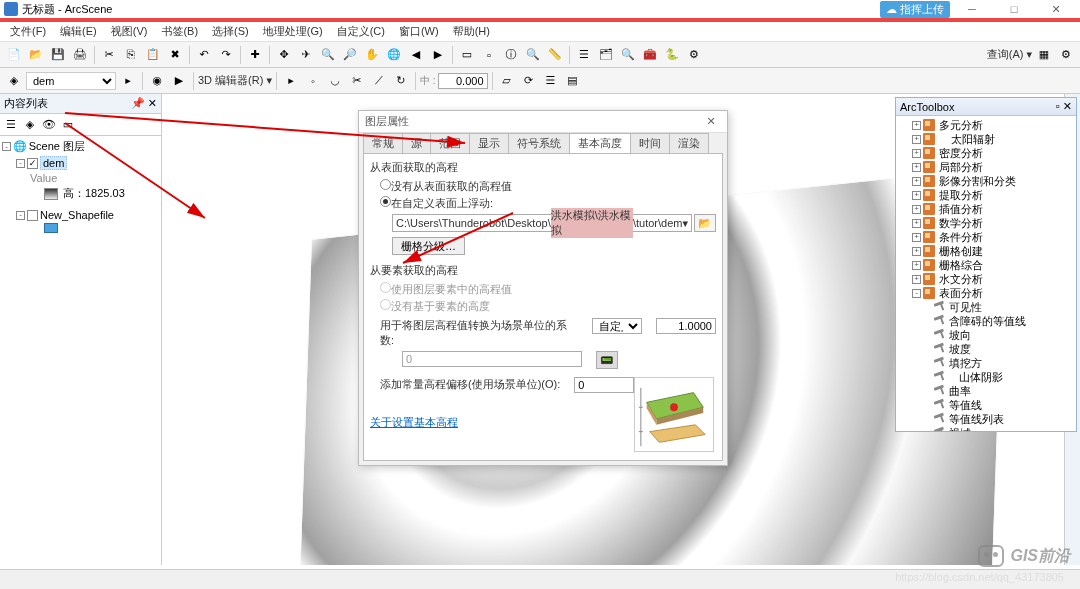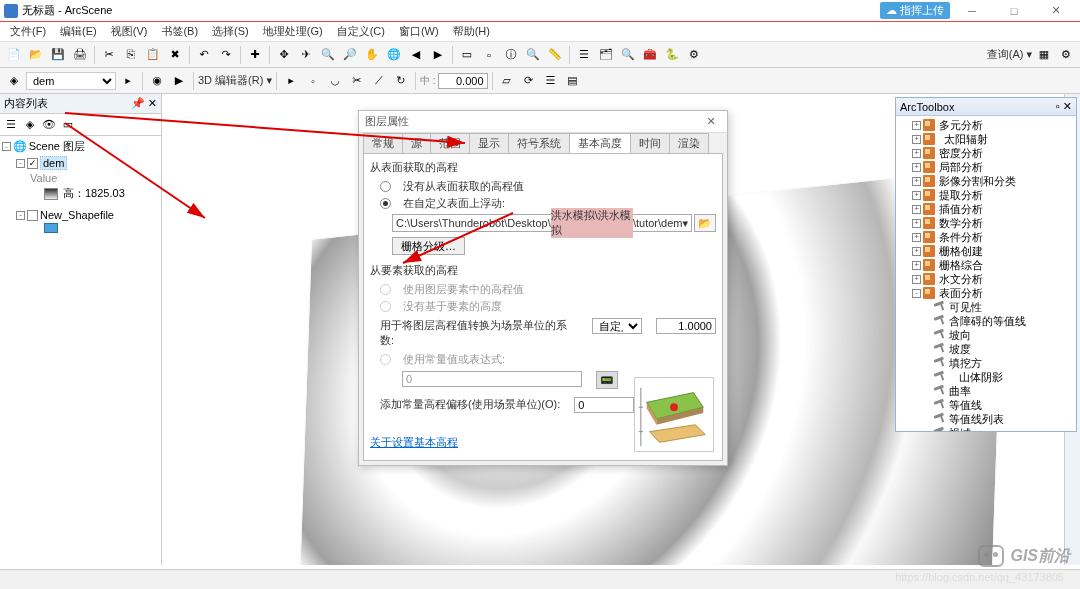--- a/index.html
+++ b/index.html
@@ -1,17 +1,17 @@
 <!DOCTYPE html>
 <html><head>
 <meta charset="utf-8">
 <style>
 *{margin:0;padding:0;box-sizing:border-box;font-family:"Microsoft YaHei",SimSun,Arial,sans-serif;font-size:11px}
 body{background:#fff;width:1080px;height:589px;overflow:hidden;position:relative}
-.titlebar{height:22px;background:#fff;border-bottom:1px solid #ef4444;display:flex;align-items:center;padding:0 4px;justify-content:space-between}
+.titlebar{height:22px;background:#fff;border-bottom:4px solid #ef4444;display:flex;align-items:center;padding:0 4px;justify-content:space-between}
 .titlebar-left{display:flex;align-items:center;gap:4px}
 .titlebar-right{display:flex;align-items:center;gap:2px}
 .app-icon{width:14px;height:14px;background:#3a7bc8;border-radius:2px;display:inline-block}
 .win-btn{width:40px;height:20px;display:flex;align-items:center;justify-content:center;color:#666}
 .menubar{height:20px;display:flex;align-items:center;padding:0 4px;gap:2px;border-bottom:1px solid #e0e0e0}
 .menu-item{padding:2px 6px;color:#333}
 .toolbar{height:26px;border-bottom:1px solid #ccc;display:flex;align-items:center;padding:0 4px;gap:2px;background:#f5f5f5}
 .tb-btn{width:20px;height:20px;display:inline-flex;align-items:center;justify-content:center;border:1px solid transparent}
 .tb-sep{width:1px;height:18px;background:#ccc;margin:0 2px}
 .toolbar2{height:26px;border-bottom:1px solid #ccc;display:flex;align-items:center;padding:0 4px;gap:2px;background:#f5f5f5}
@@ -45,21 +45,21 @@
 .hammer-icon::after{content:"";display:block;width:2px;height:7px;background:#888;margin-left:6px;margin-top:-1px}
 .dialog{position:absolute;left:358px;top:110px;width:370px;height:356px;border:1px solid #bbb;background:#f0f0f0;box-shadow:2px 2px 8px rgba(0,0,0,.2);z-index:20;display:flex;flex-direction:column}
 .dlg-title{height:22px;background:#fff;border-bottom:1px solid #ddd;display:flex;align-items:center;justify-content:space-between;padding:0 6px;font-size:11px;color:#555}
 .dlg-close{width:20px;text-align:center;color:#666}
 .dlg-tabs{height:20px;display:flex;align-items:flex-end;padding:0 4px;gap:0;background:#f0f0f0}
 .dlg-tab{padding:2px 8px;border:1px solid #bbb;border-bottom:none;background:#eaeaea;font-size:11px;color:#444;margin-right:-1px}
 .dlg-tab.active{background:#fff;position:relative;z-index:1}
 .dlg-body{flex:1;border:1px solid #bbb;margin:0 4px 4px;background:#fff;padding:6px;font-size:11px;color:#333;position:relative}
 .grp{margin-bottom:8px}
 .grp-title{font-size:11px;margin-bottom:3px}
-.radio-row{display:flex;align-items:center;gap:12px;padding:1px 0 1px 10px}
+.radio-row{display:flex;gap:0;padding:1px 0 1px 10px}
 .radio{width:11px;height:11px;border:1px solid #888;border-radius:50%;display:inline-flex;align-items:center;justify-content:center}
 .radio.chk::after{content:"";width:5px;height:5px;background:#333;border-radius:50%}
 .path-row{display:flex;align-items:center;gap:2px;margin:2px 0 2px 22px}
 .path-input{flex:1;height:18px;border:1px solid #aaa;background:#fff;padding:0 3px;font-size:10px;display:flex;align-items:center}
 .path-input .hl{background:#e8b8b8}
 .browse-btn{width:22px;height:18px;border:1px solid #aaa;background:#f5f5f5;display:inline-flex;align-items:center;justify-content:center}
 .sym-btn{height:18px;border:1px solid #aaa;background:#f0f0f0;padding:0 8px;margin-left:22px;margin-top:3px;display:inline-flex;align-items:center}
 .field-row{display:flex;align-items:flex-start;gap:14px;margin:3px 0 3px 10px}
 .num-input{width:60px;height:16px;border:1px solid #aaa;text-align:right;padding:0 3px;background:#fff}
 .sel-input{width:50px;height:16px;border:1px solid #aaa;background:#fff;padding:0 2px}
@@ -232,21 +232,21 @@
       </div>
       <div class="atb-tree" id="atb-tree">
           <div class="atb-row atb-i2">
             <span class="exp">+</span>
             <span class="tbox-icon"></span>
             <span style="margin-left: 2px;">多元分析</span>
           </div>
           <div class="atb-row atb-i2">
             <span class="exp">+</span>
             <span class="tbox-icon"></span>
-            <span style="margin-left: 7px;">太阳辐射</span>
+            <span style="margin-left: 14px;">太阳辐射</span>
           </div>
           <div class="atb-row atb-i2">
             <span class="exp">+</span>
             <span class="tbox-icon"></span>
             <span style="margin-left: 2px;">密度分析</span>
           </div>
           <div class="atb-row atb-i2">
             <span class="exp">+</span>
             <span class="tbox-icon"></span>
             <span style="margin-left: 2px;">局部分析</span>
@@ -395,24 +395,20 @@
         <span>使用图层要素中的高程值</span>
       </div>
       <div class="radio-row" style="color:#999">
         <span class="radio" style="border-color:#ccc"></span>
         <span>没有基于要素的高度</span>
       </div>
       <div class="field-row">
         <span style="flex:1">用于将图层高程值转换为场景单位的系数:</span>
         <select class="sel-input"><option>自定义</option></select>
         <input class="num-input" value="1.0000" style="">
-      </div>
-      <div class="radio-row" style="color:#999">
-        <span class="radio" style="border-color:#ccc"></span>
-        <span>使用常量值或表达式:</span>
       </div>
       <div class="field-row" style="padding-left:22px">
         <input class="num-input" style="width: 180px; text-align: left; color: rgb(153, 153, 153);" value="0">
         <span class="browse-btn" style="background:#ddd">📟</span>
       </div>
     </div>
     <div class="grp">
       <div class="field-row">
         <span>添加常量高程偏移(使用场景单位)(O):</span>
         <input class="num-input" style="width: 60px; text-align: left;" value="0">

